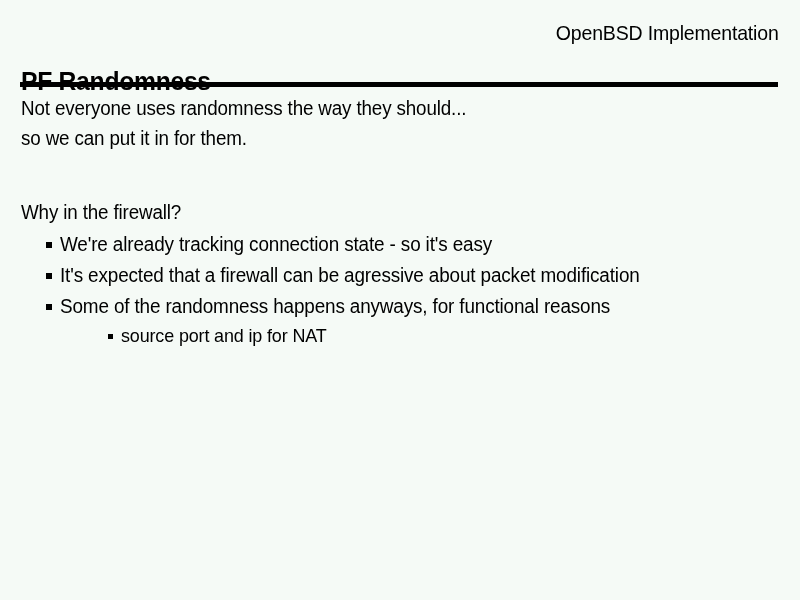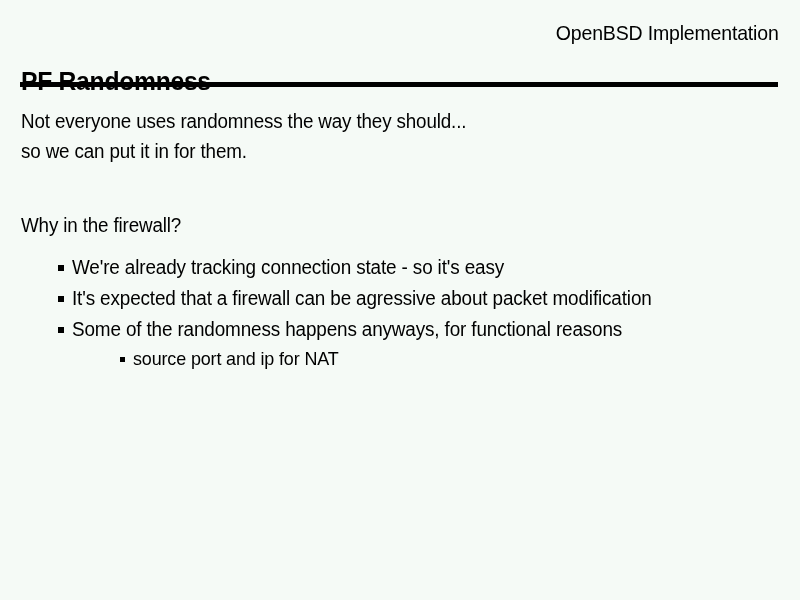--- a/index.html
+++ b/index.html
@@ -63,21 +63,21 @@
     top: 70px;
     width: 758px;
     height: 5px;
     background: #000000;
   }
 
   
   .body-area {
     position: absolute;
     left: 21px;
-    top: 106px;
+    top: 93px;
     width: 760px;
   }
 
   .para {
     font-size: 20px;
     line-height: 30px;
     letter-spacing: -0.15px;
     white-space: nowrap;
     font-family: "Liberation Sans", sans-serif;
     transform: scaleX(0.94);
@@ -94,21 +94,21 @@
     letter-spacing: -0.15px;
     white-space: nowrap;
     font-family: "Liberation Sans", sans-serif;
     transform: scaleX(0.94);
     transform-origin: left center;
     margin-bottom: 2px;
   }
 
   .bullet-list {
     list-style: none;
-    margin: 12px;
+    margin: 0;
     padding: 0;
   }
 
   .bullet {
     position: relative;
     padding-left: 39px;
     font-size: 20px;
     line-height: 30px;
     letter-spacing: -0.15px;
     font-family: "Liberation Sans", sans-serif;

